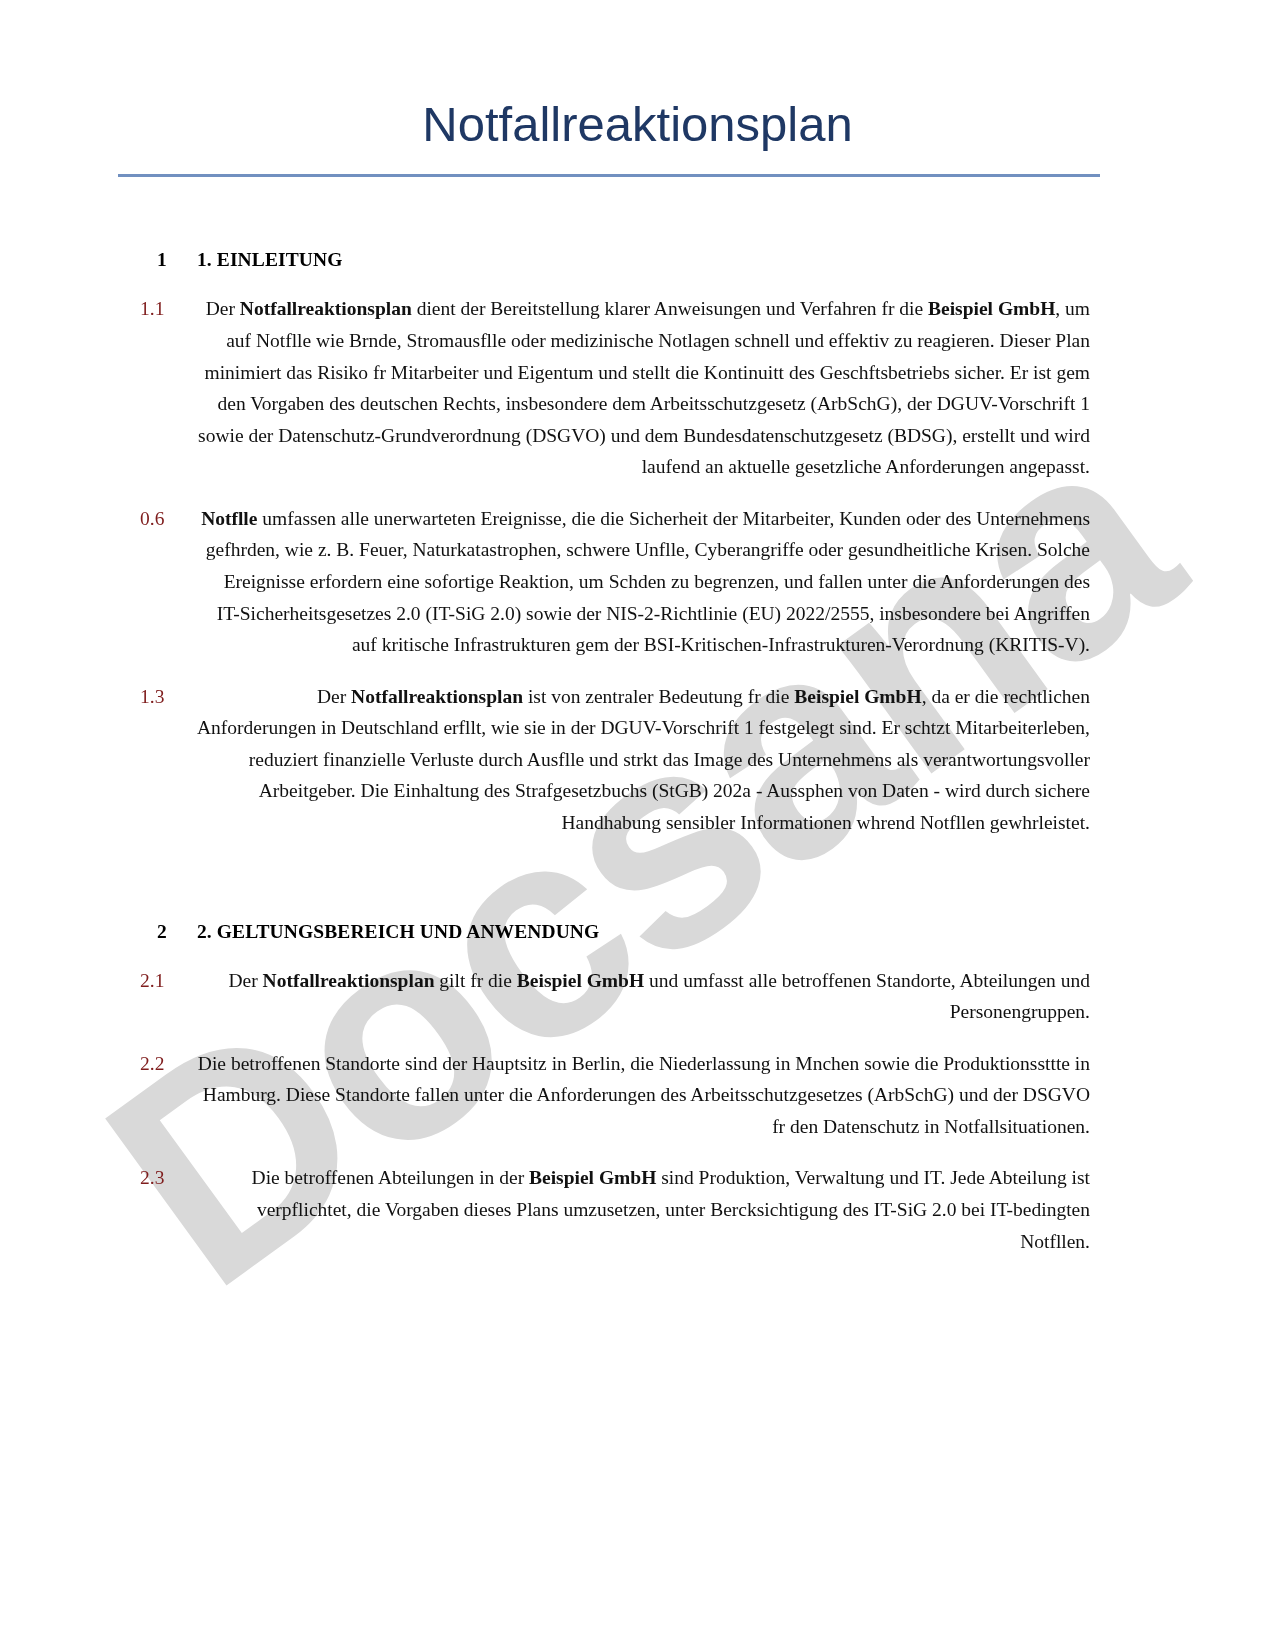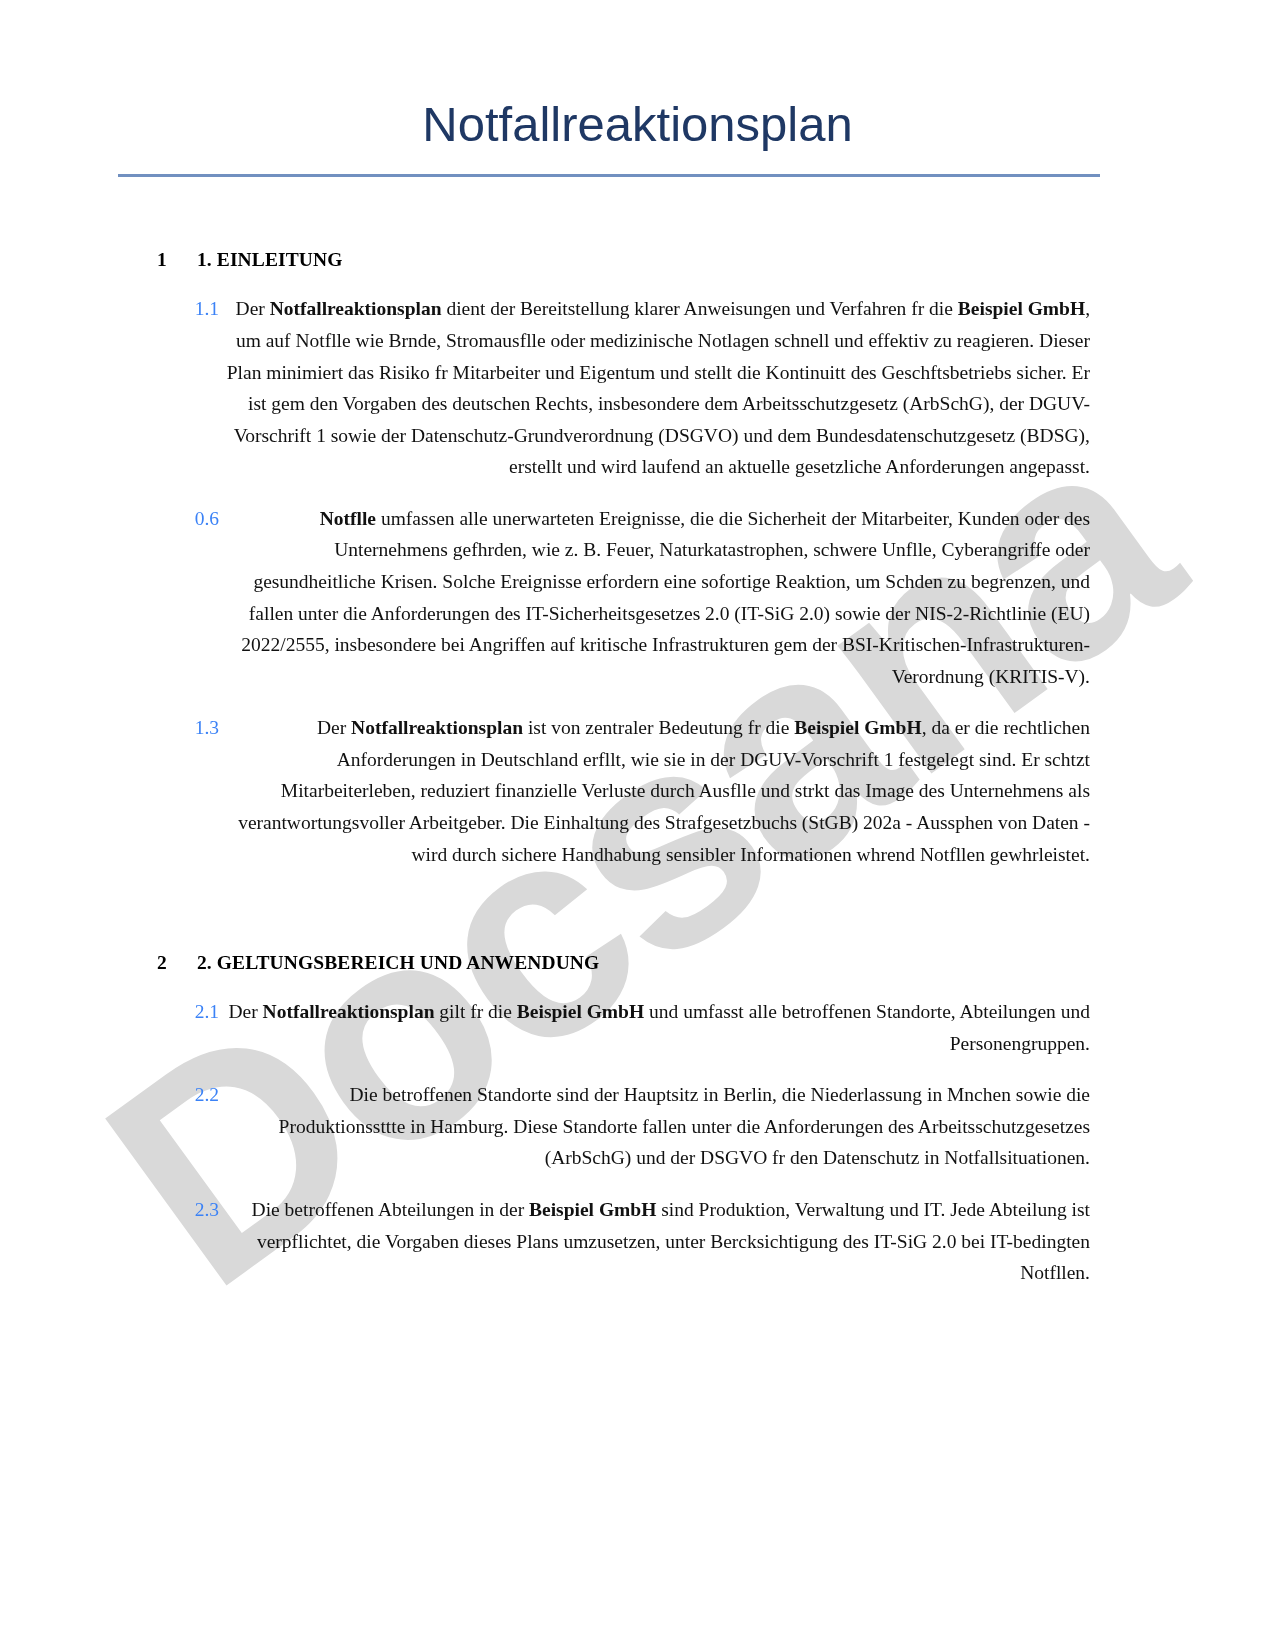--- a/index.html
+++ b/index.html
@@ -93,23 +93,22 @@
 
   .clause {
     display: flex;
     align-items: baseline;
     margin-bottom: 20px;
   }
   .clause .num {
     width: 57px;
     flex: 0 0 57px;
     font-size: 19.5px;
-    color: #3b82f6;
-    text-align: right;
-    margin-left: 22px;
+    color: #7f1d1d;
+    text-align: left;
   }
   .clause .txt {
     flex: 1 1 auto;
     font-size: 19.5px;
     line-height: 1.62;
     color: #111;
     text-align: right;
   }
   .clause .txt b { font-weight: 700; }
 

